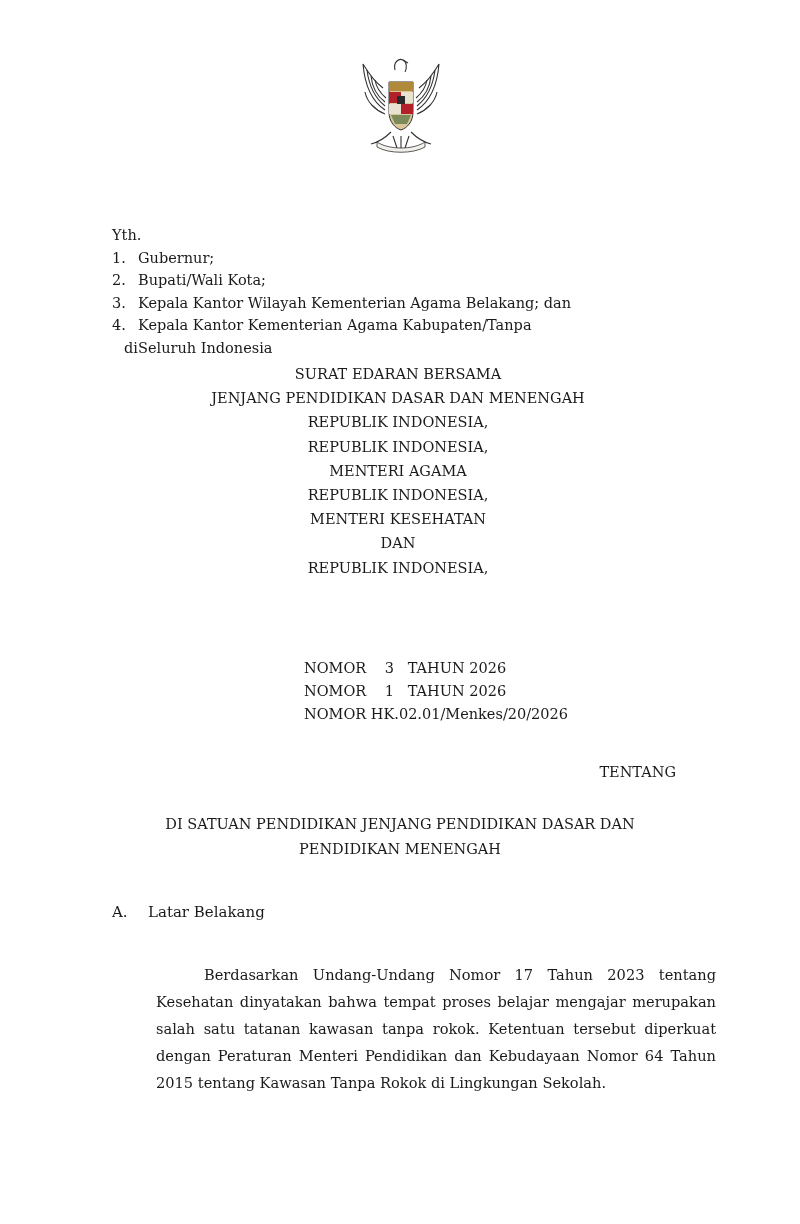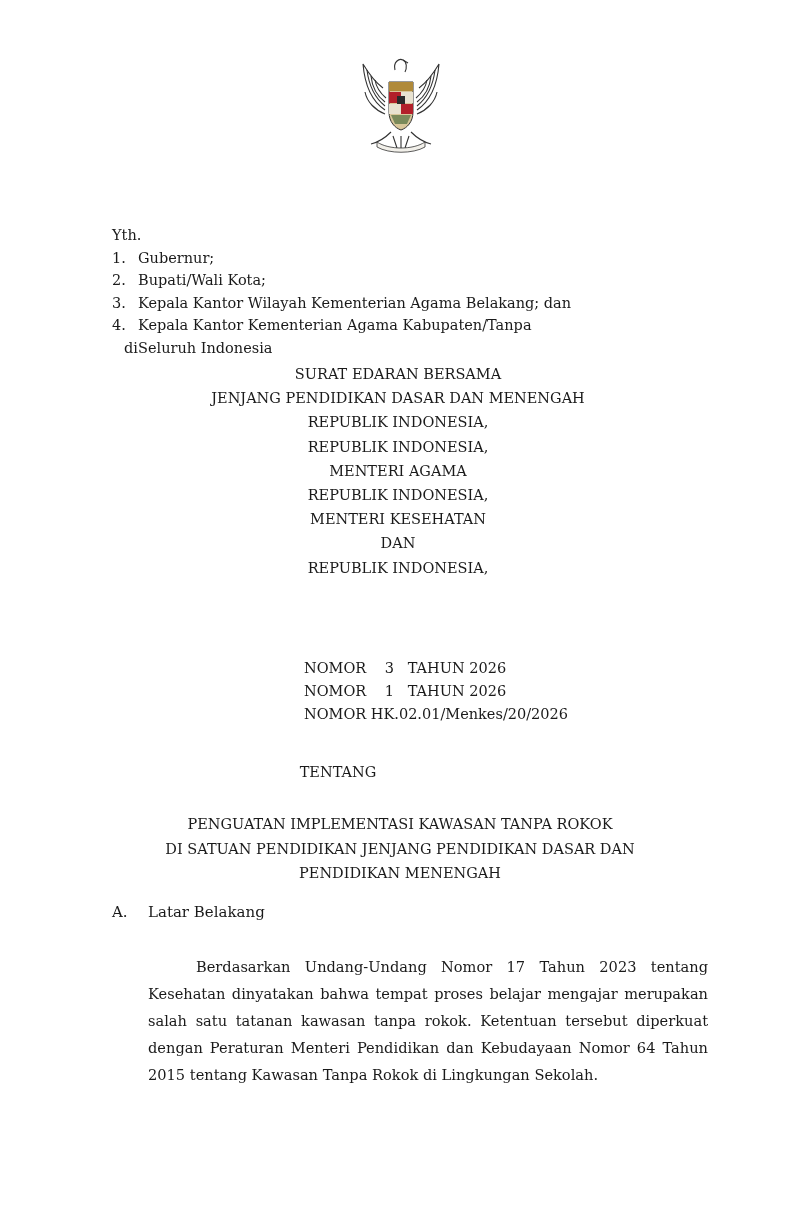--- a/index.html
+++ b/index.html
@@ -20,21 +20,21 @@
     .addressee .di { width: 26px; display: inline-block; text-align: right; }
     .title-block {
       position: absolute; left: 0; width: 796px; top: 362px;
       text-align: center; line-height: 24.2px; font-size: 14.5px;
     }
     .nomor-block {
       position: absolute; left: 304px; top: 645px; line-height: 22.8px; font-size: 14.5px; margin-top: 12px;
     }
     .nomor-row { white-space: pre; }
     .tentang {
-      position: absolute; left: 0; width: 676px; top: 764px; text-align: center; font-size: 14.5px;
+      position: absolute; left: 0; width: 676px; top: 764px; text-align: right; font-size: 14.5px;
     }
     .subject {
       position: absolute; left: 0; width: 800px; top: 812px; text-align: center;
       line-height: 24.5px; font-size: 14.5px;
     }
     .section-heading {
       position: absolute; left: 112px; top: 903px; font-size: 15px; display: flex;
     }
     .section-heading .letter { width: 36px; }
     .body-para {
@@ -121,23 +121,22 @@
 
 <div class="nomor-block">
   <div class="nomor-row">NOMOR    3   TAHUN 2026</div>
   <div class="nomor-row">NOMOR    1   TAHUN 2026</div>
   <div class="nomor-row">NOMOR HK.02.01/Menkes/20/2026</div>
 </div>
 
 <div class="tentang">TENTANG</div>
 
 <div class="subject">
-  <div>PENGUATAN IMPLEMENTASI KAWASAN TANPA ROKOK</div>
   <div>DI SATUAN PENDIDIKAN JENJANG PENDIDIKAN DASAR DAN</div>
   <div>PENDIDIKAN MENENGAH</div>
 </div>
 
 <div class="section-heading">
   <span class="letter">A.</span>
   <span>Latar Belakang</span>
 </div>
 
-<p class="body-para" style="margin:0;">Berdasarkan Undang-Undang Nomor 17 Tahun 2023 tentang Kesehatan dinyatakan bahwa tempat proses belajar mengajar merupakan salah satu tatanan kawasan tanpa rokok. Ketentuan tersebut diperkuat dengan Peraturan Menteri Pendidikan dan Kebudayaan Nomor 64 Tahun 2015 tentang Kawasan Tanpa Rokok di Lingkungan Sekolah.</p>
+<p class="body-para" style="margin:8px;">Berdasarkan Undang-Undang Nomor 17 Tahun 2023 tentang Kesehatan dinyatakan bahwa tempat proses belajar mengajar merupakan salah satu tatanan kawasan tanpa rokok. Ketentuan tersebut diperkuat dengan Peraturan Menteri Pendidikan dan Kebudayaan Nomor 64 Tahun 2015 tentang Kawasan Tanpa Rokok di Lingkungan Sekolah.</p>
 
 </body></html>

